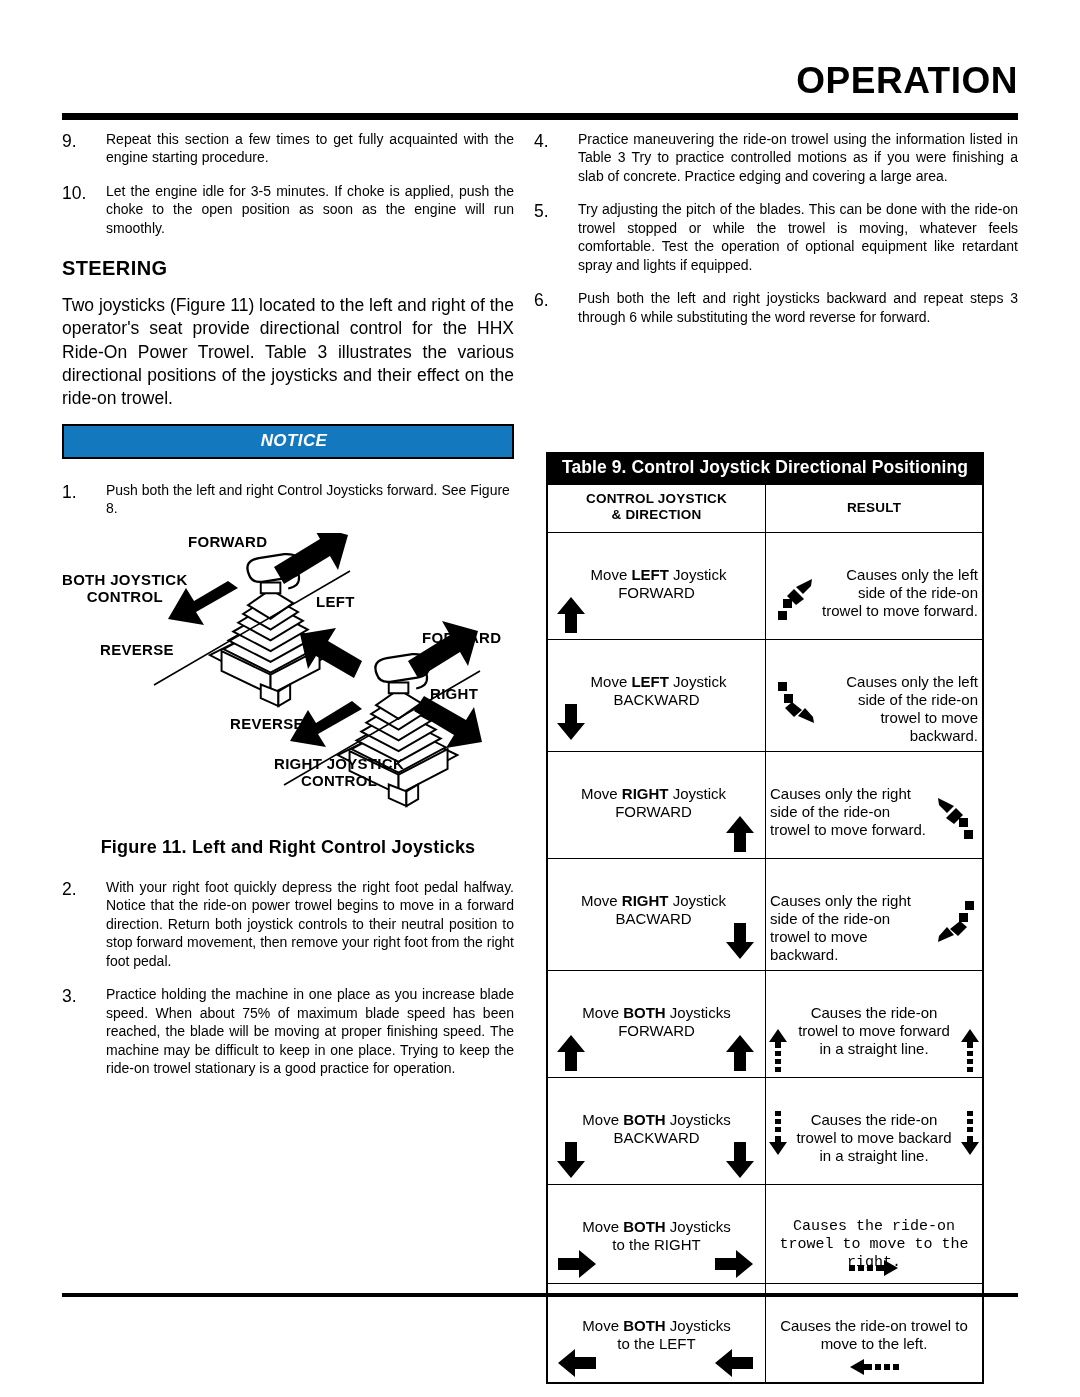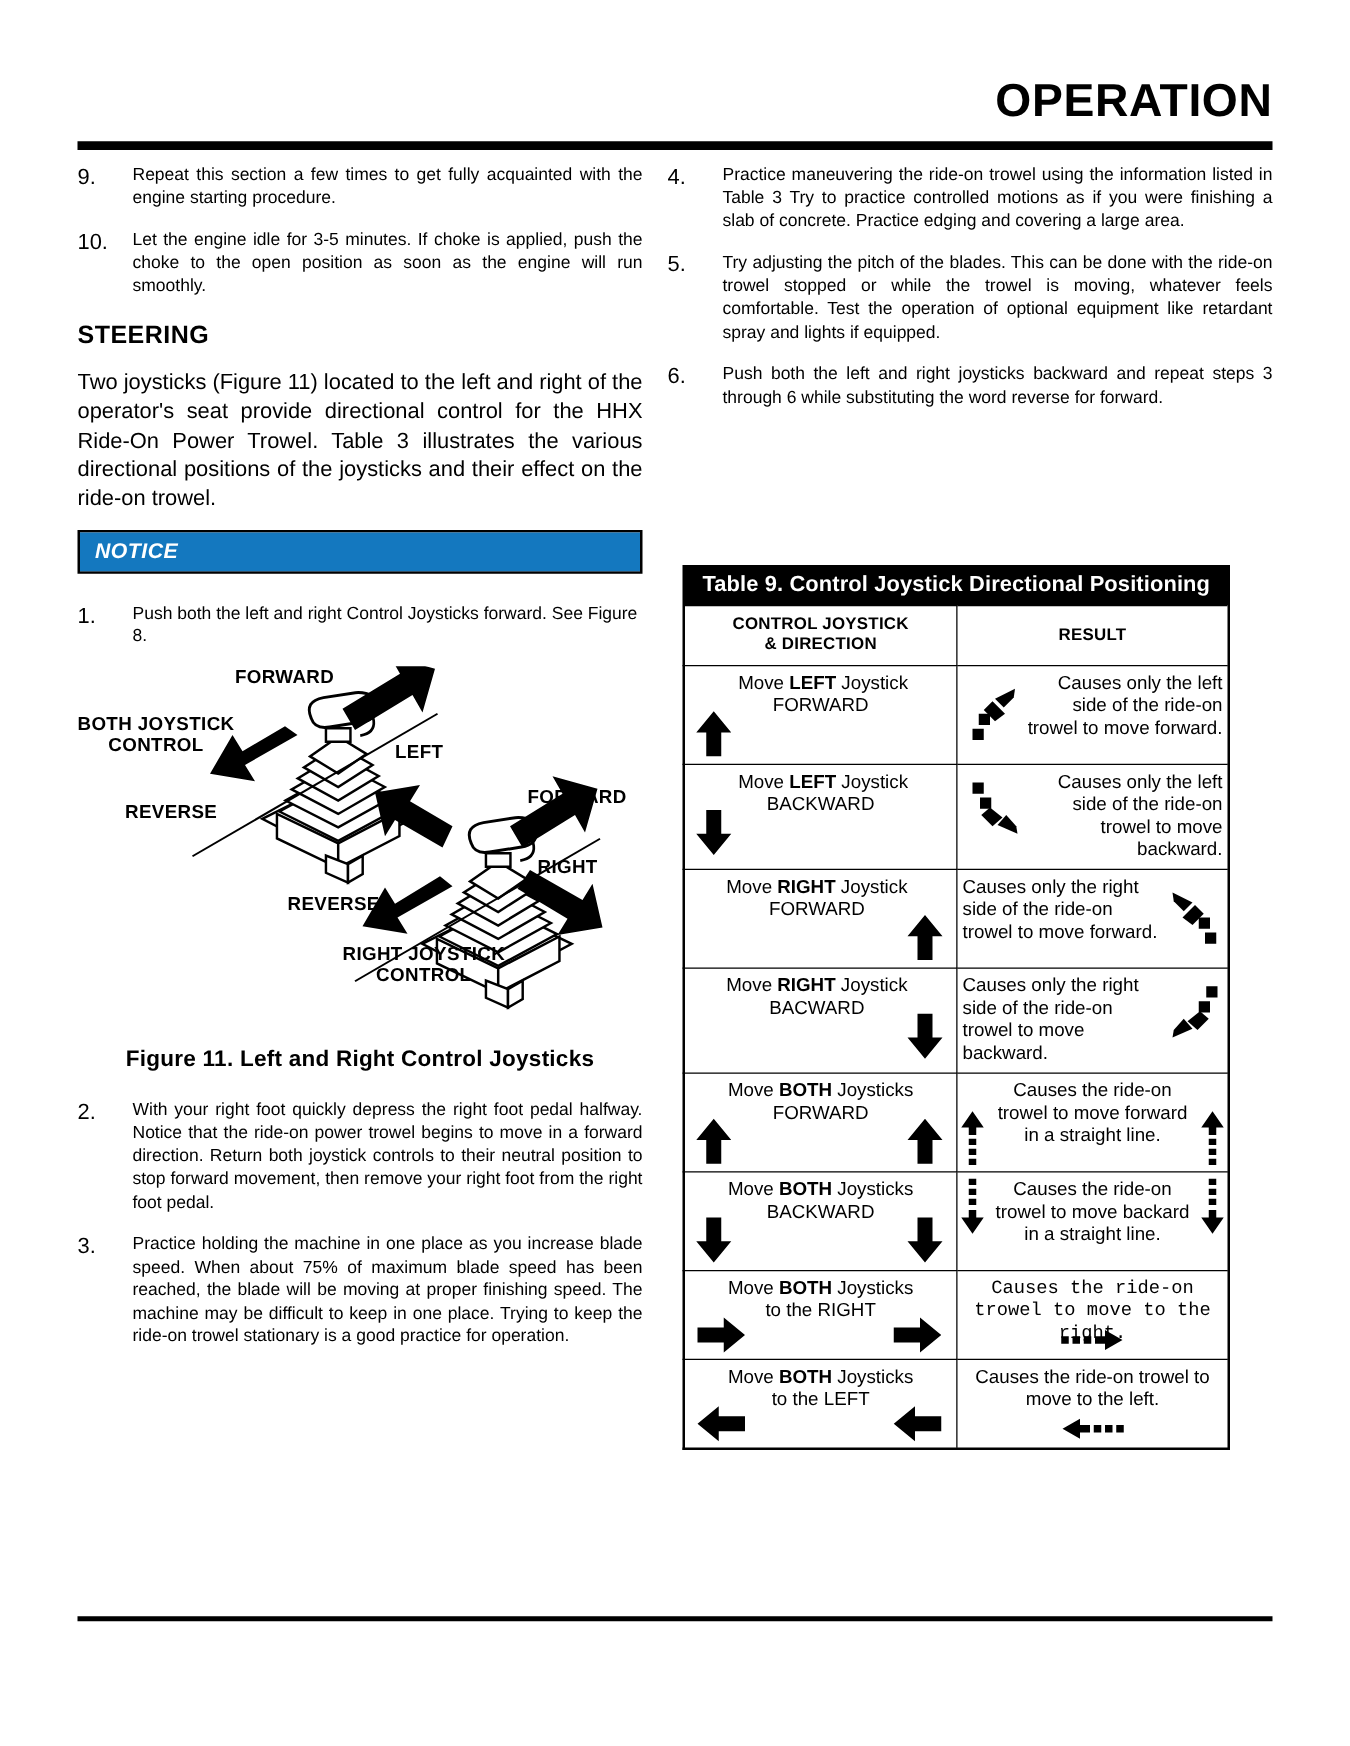--- a/index.html
+++ b/index.html
@@ -50,21 +50,21 @@
     margin-bottom:14px;
   }
 
   
   .notice {
     border:2.5px solid #000; margin:8px 0 22px 0; background:#fff;
   }
   .notice-head {
     background:#1478bf; color:#fff;
     font-size:17px; font-weight:bold; font-style:italic;
-    padding:5px 0 6px 12px; letter-spacing:0.4px;
+    padding:5px 0 6px 12px; letter-spacing:0.4px;text-align:center;
   }
   .notice-body {
     padding:11px 12px 13px 12px;
     font-size:17.5px; line-height:1.33; text-align:justify;
   }
   .notice-body b { font-weight:bold; }
 
   
   .figure { position:relative; width:452px; height:300px; margin:6px 0 4px 0; }
   .fig-cap {
@@ -91,21 +91,21 @@
   table.t3 th, table.t3 td {
     border:1.6px solid #000; vertical-align:top; padding:0;
   }
   table.t3 th {
     text-align:center; font-size:13.5px; font-weight:bold;
     padding:6px 2px 8px 2px; line-height:1.22; letter-spacing:0.2px;
   }
   .col-a { width:218px; }
   .col-b { width:217px; }
 
-  .cellbox { position:relative; min-height:78px; padding:5px 4px 6px 4px; }
+  .cellbox { position:relative; min-height:78px; padding:5px 4px 6px 4px;margin-top:28px; }
   .cell-text { font-size:15px; line-height:1.2; }
   .cell-text b { font-weight:bold; }
   .ct-c { text-align:center; }
   .ct-l { text-align:left; }
   .ct-r { text-align:right; }
   .lead { padding-left:4px; }
 
   
   .arr { position:absolute; }
   .arr.bl { left:8px;  bottom:4px; }

